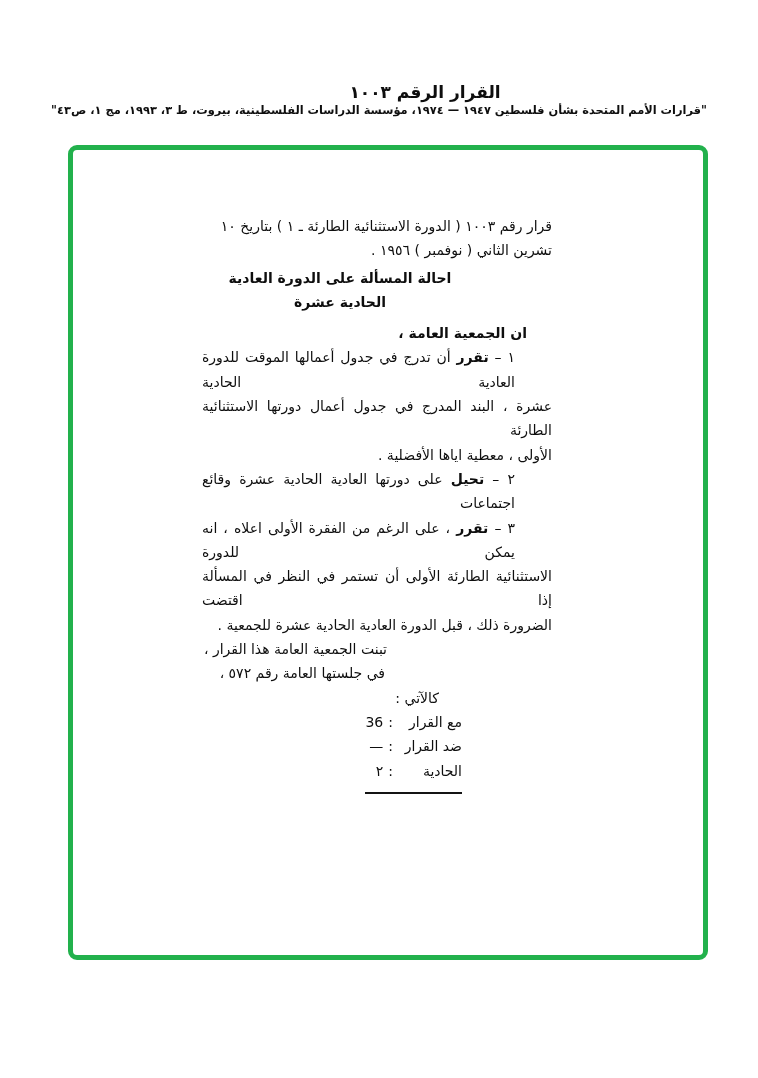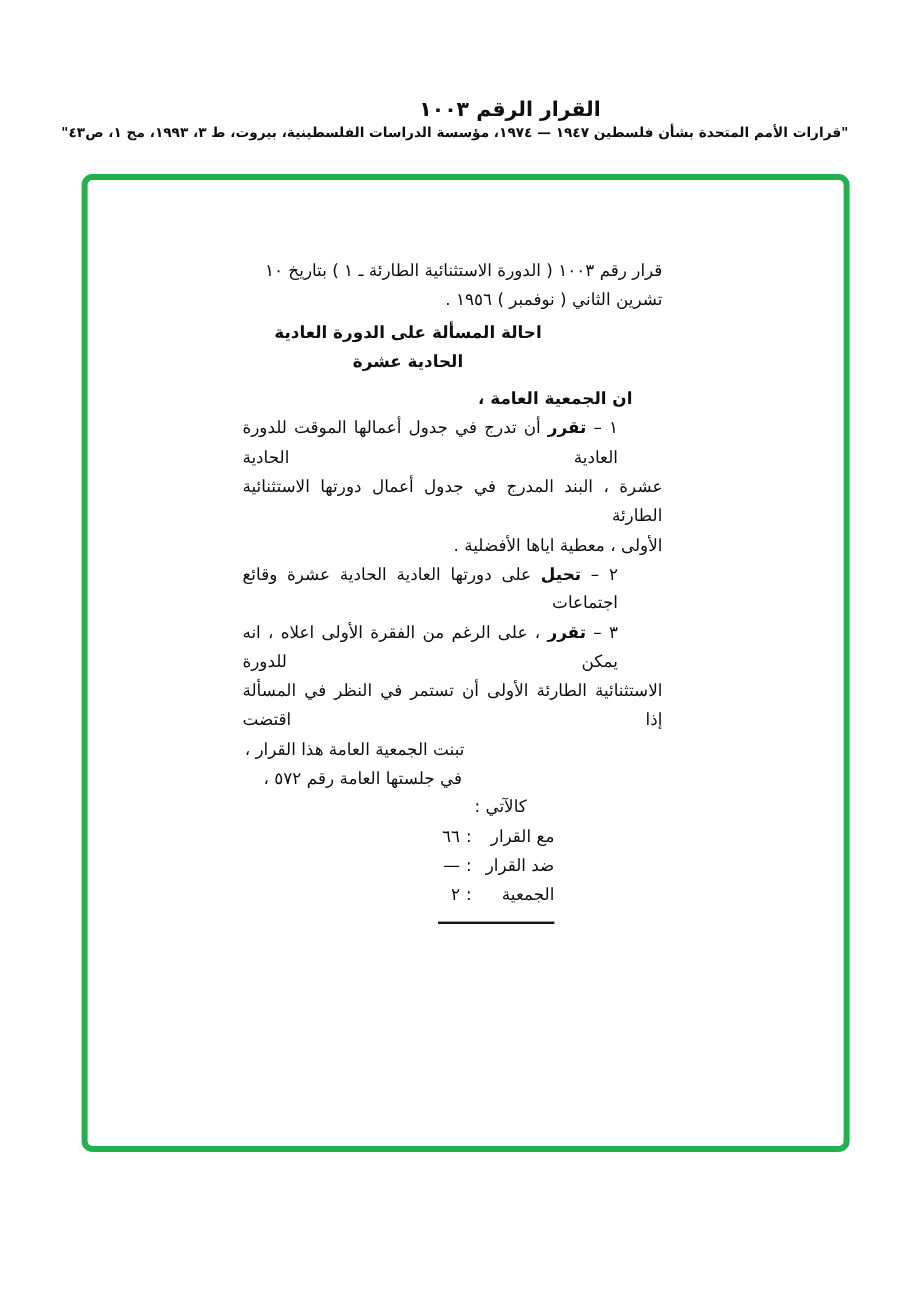--- a/index.html
+++ b/index.html
@@ -69,39 +69,40 @@
     <div class="line">الأولى ، معطية اياها الأفضلية .</div>
   </div>
 
   <div>
     <div class="line just indent"><span>٢ – </span><span class="kw">تحيل</span><span> على دورتها العادية الحادية عشرة وقائع اجتماعات</span></div>
   </div>
 
   <div>
     <div class="line just indent"><span>٣ – </span><span class="kw">تقرر</span><span> ، على الرغم من الفقرة الأولى اعلاه ، انه يمكن للدورة</span></div>
     <div class="line just">الاستثنائية الطارئة الأولى أن تستمر في النظر في المسألة إذا اقتضت</div>
+    <div class="line">الضرورة ذلك ، قبل الدورة العادية الحادية عشرة للجمعية .</div>
   </div>
 
   <div class="line tail-1">تبنت الجمعية العامة هذا القرار ،</div>
   <div class="line tail-2">في جلستها العامة رقم ٥٧٢ ،</div>
   <div class="line tail-3">كالآتي :</div>
 
   <div class="votes">
     <div class="line vote">
       <span class="lbl">مع القرار</span>
         <span class="colon">:</span>
-        <span>٦٦</span>
+        <span>36</span>
     </div>
     <div class="line vote">
       <span class="lbl">ضد القرار</span>
         <span class="colon">:</span>
         <span>—</span>
     </div>
     <div class="line vote">
-      <span class="lbl">الجمعية</span>
+      <span class="lbl">الحادية</span>
         <span class="colon">:</span>
         <span>٢</span>
     </div>
   </div>
 
   <div class="end-rule"></div>
 
 </div>
 
 </body></html>

